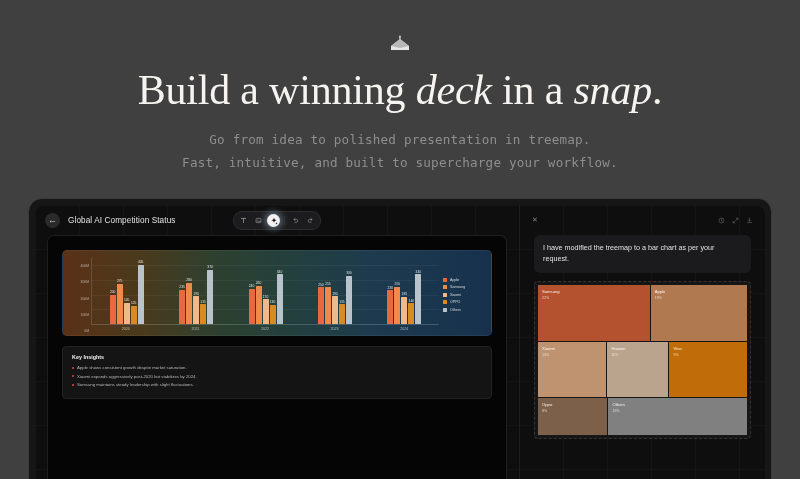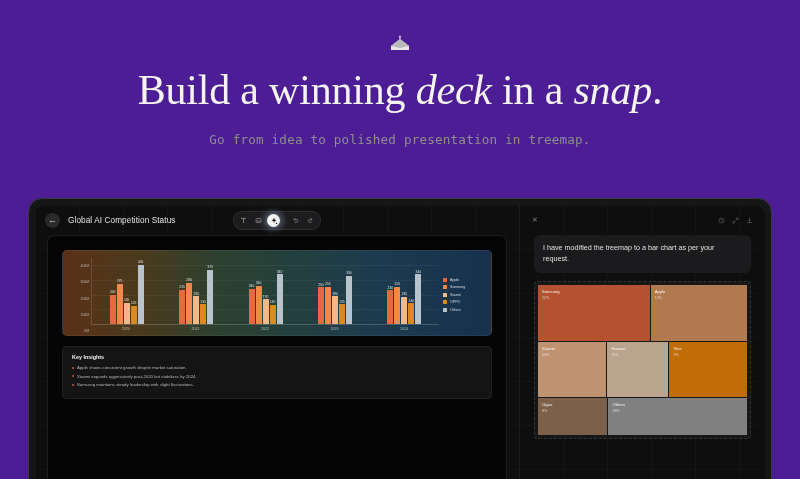--- a/index.html
+++ b/index.html
@@ -2,21 +2,21 @@
 <html><head>
 <meta charset="utf-8">
 <style>
   * { box-sizing: border-box; margin: 0; padding: 0; }
   html, body {
     width: 800px; height: 479px;
     background: #0b0b0b;
     font-family: "Liberation Sans", sans-serif;
     overflow: hidden;
   }
-  .page { position: relative; width: 800px; height: 479px; background: #4c1d95; }
+  .page { position: relative; width: 800px; height: 479px; background: #404040; }
 
   
   .hero { padding-top: 34px; text-align: center; }
   .logo-icon { width: 26px; height: 20px; margin: 0 auto 14px; display: block; }
   .headline {
     font-family: "Liberation Serif", "DejaVu Serif", serif;
     font-size: 42px; line-height: 1.05; color: #f6f4f0;
     letter-spacing: -0.2px; font-weight: 400;
   }
   .headline em { font-style: italic; }
@@ -178,20 +178,21 @@
     <svg class="logo-icon" viewBox="0 0 26 20">
       <path d="M4 12 L13 5 L22 12 L22 16 L4 16 Z" fill="#e8e8e8"></path>
       <path d="M4 12 L13 5 L22 12 L13 14 Z" fill="#b9b9b9"></path>
       <rect x="12.2" y="1.5" width="1.5" height="3.5" rx="0.7" fill="#d8d8d8"></rect>
     </svg>
 
     <h1 class="headline"><span>Build a winning </span><em>deck</em><span> in a </span><em>snap</em><span>.</span></h1>
 
     <div class="subtitle">
       <div>Go from idea to polished presentation in treemap.</div>
+      <div>Fast, intuitive, and built to supercharge your workflow.</div>
     </div>
   </div>
 
   <div class="app-shell">
     <div class="app-window">
       <div class="grid-bg"></div>
 
       <div class="editor">
         <div class="titlebar">
           <div class="back-btn">←</div>

